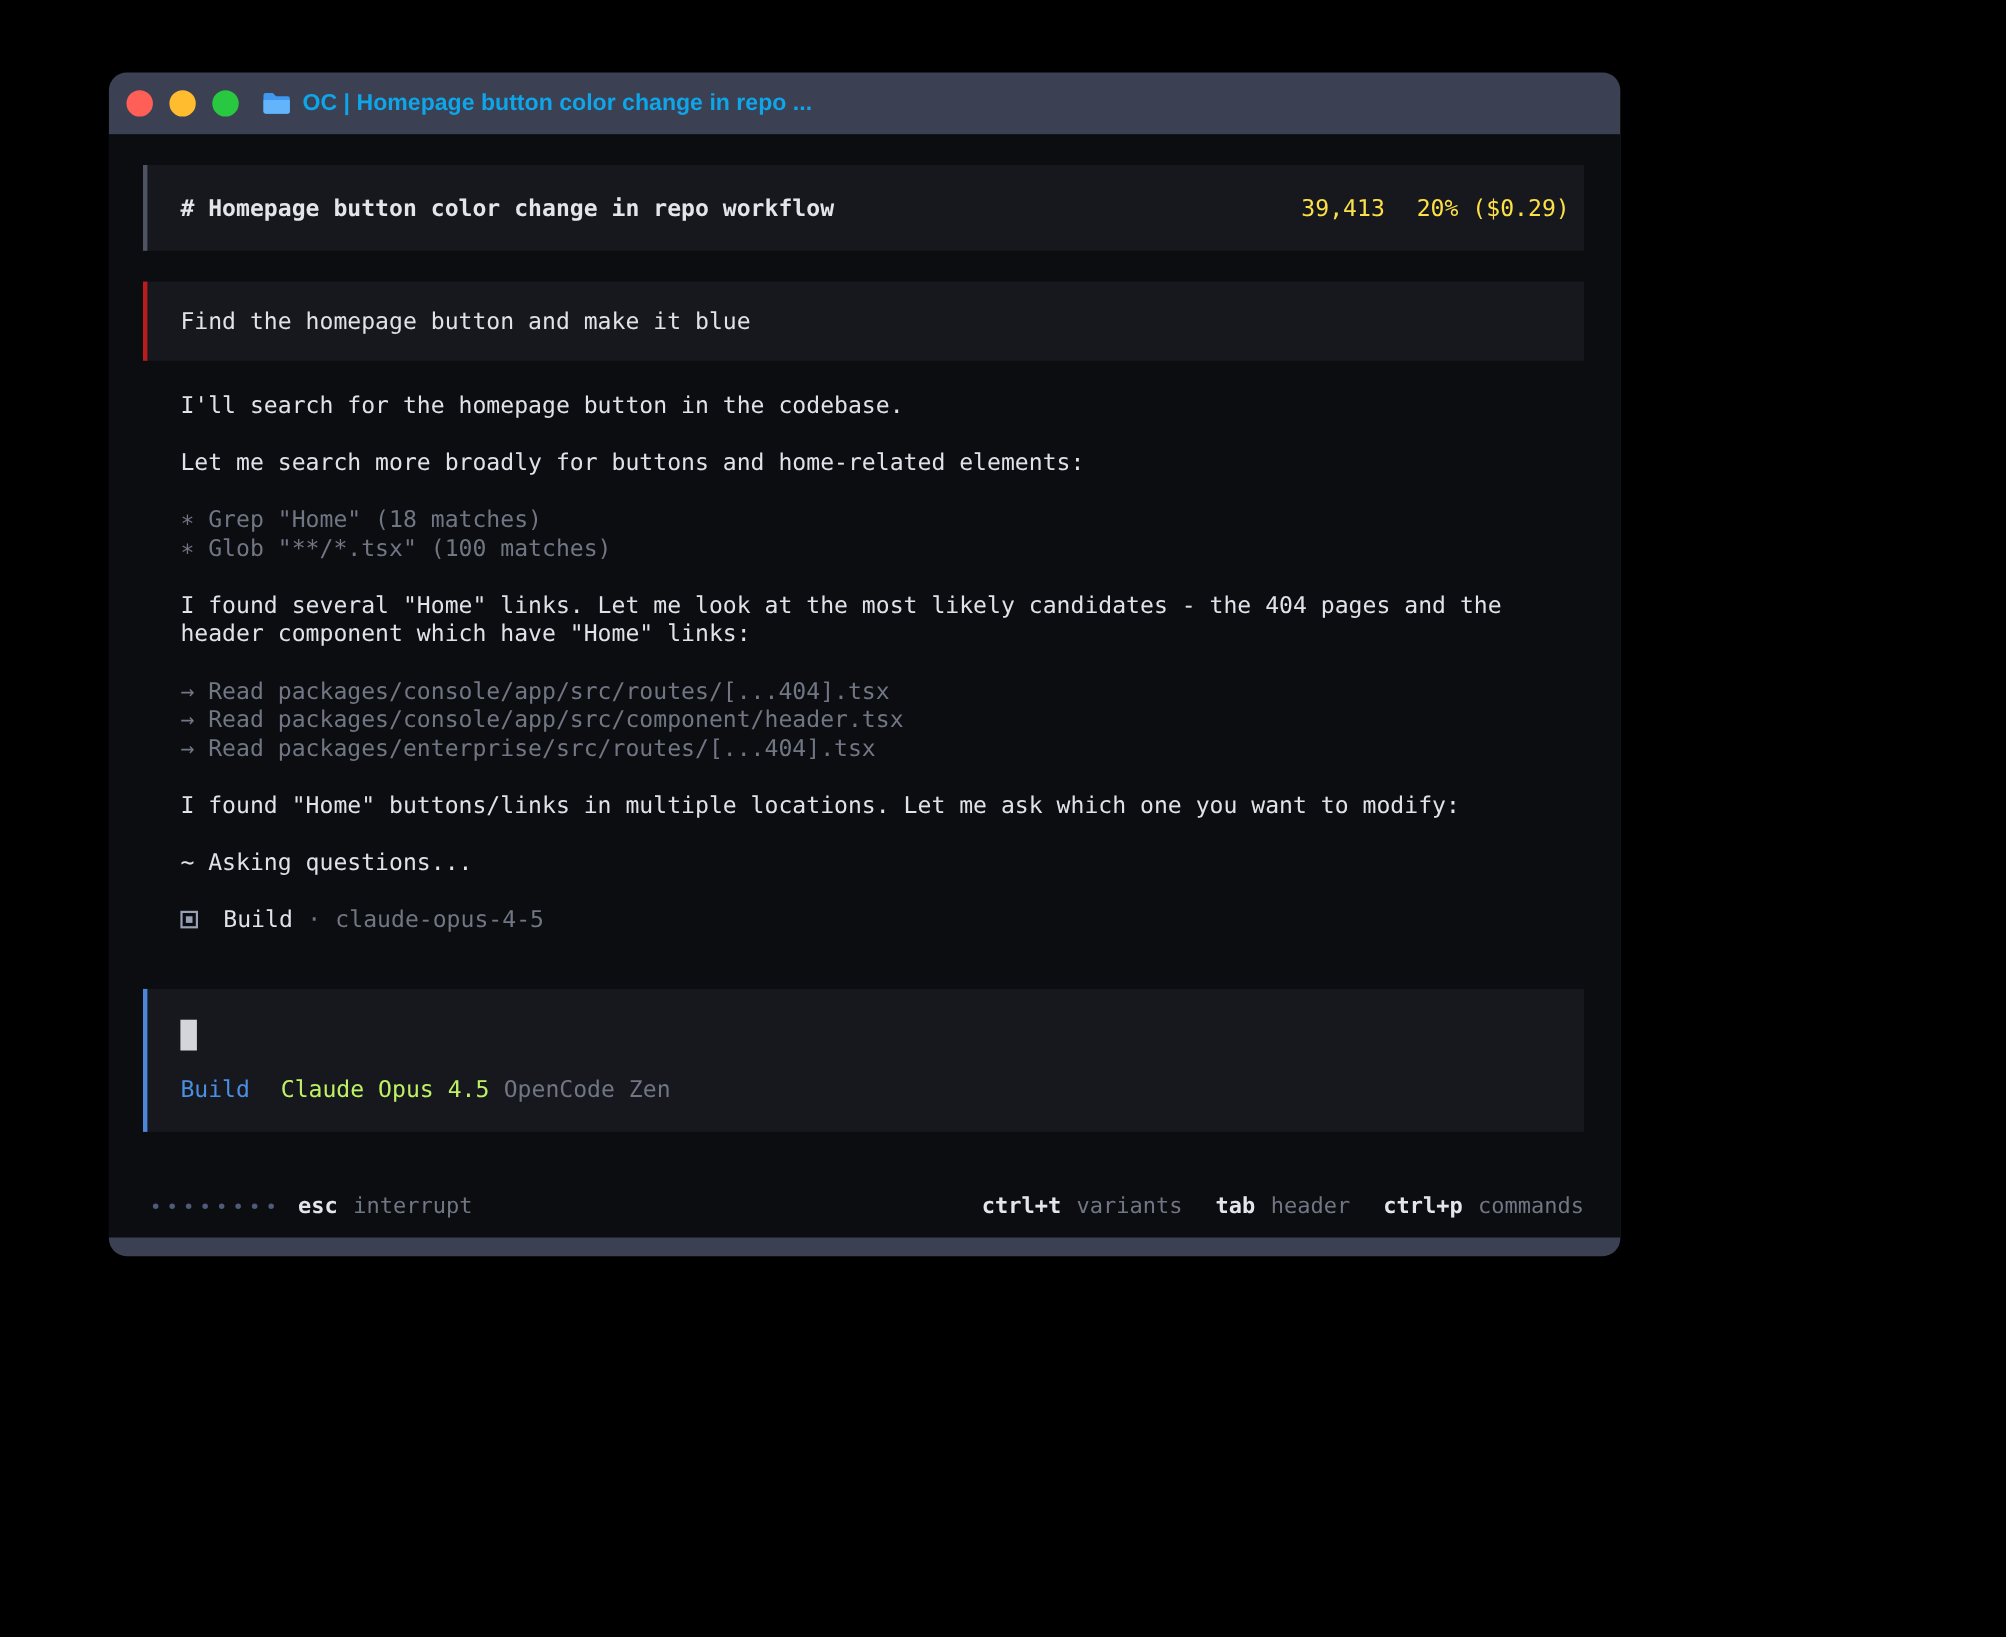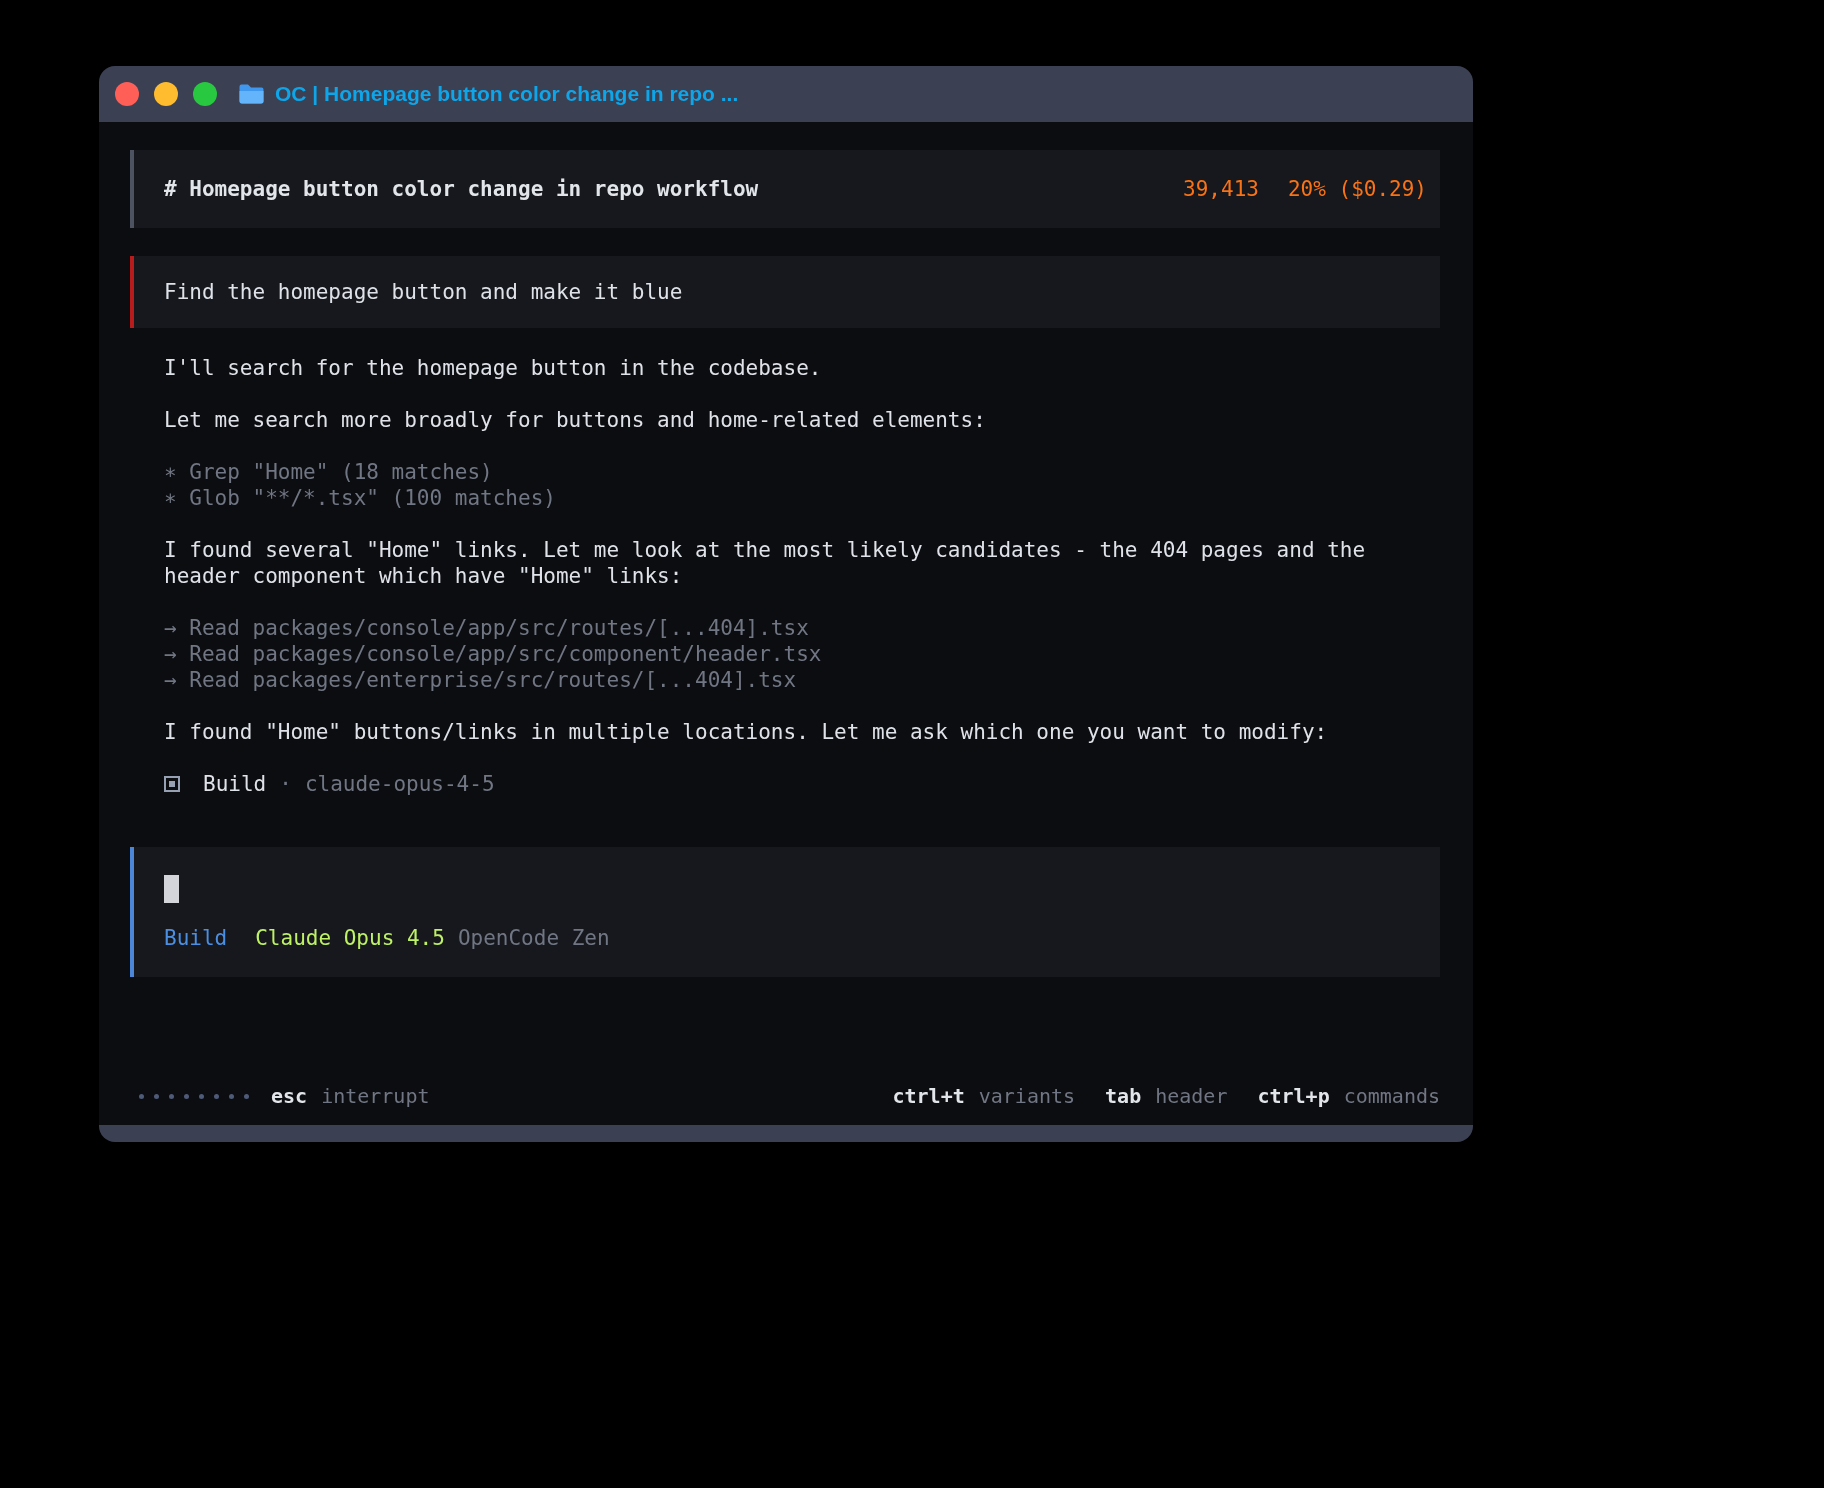--- a/index.html
+++ b/index.html
@@ -43,21 +43,21 @@
     font-size: 21px; line-height: 26px;
   }
   .panel { background: #16181e; margin-left: 31px; margin-right: 33px; }
   .header-panel {
     margin-top: 28px; height: 78px;
     border-left: 4px solid #4d5360;
     display: flex; align-items: center; justify-content: space-between;
     padding: 0 13px 0 30px;
   }
   .header-title { color: #e2e5ea; font-weight: bold; white-space: nowrap; }
-  .header-stats { display: flex; gap: 29px; color: #f97316; white-space: nowrap; }
+  .header-stats { display: flex; gap: 29px; color: #fde047; white-space: nowrap; }
   .user-panel {
     margin-top: 28px; height: 72px;
     border-left: 4px solid #b91c1c;
     display: flex; align-items: center;
     padding-left: 30px;
     color: #dfe2e8;
   }
   
   .conversation { margin: 27px 33px 0 65px; }
   .conversation > * { margin-bottom: 26px; }
@@ -150,20 +150,21 @@
       <p class="line white">I found several "Home" links. Let me look at the most likely candidates - the 404 pages and the header component which have "Home" links:</p>
 
       <div>
         <p class="line gray">→ Read packages/console/app/src/routes/[...404].tsx</p>
         <p class="line gray">→ Read packages/console/app/src/component/header.tsx</p>
         <p class="line gray">→ Read packages/enterprise/src/routes/[...404].tsx</p>
       </div>
 
       <p class="line white">I found "Home" buttons/links in multiple locations. Let me ask which one you want to modify:</p>
 
+      <p class="line white">~ Asking questions...</p>
 
       <div class="agent-row">
         <span class="agent-icon"></span>
         <span class="white">Build</span>
         <span class="gray">·</span>
         <span class="gray">claude-opus-4-5</span>
       </div>
 
     </div>
 

